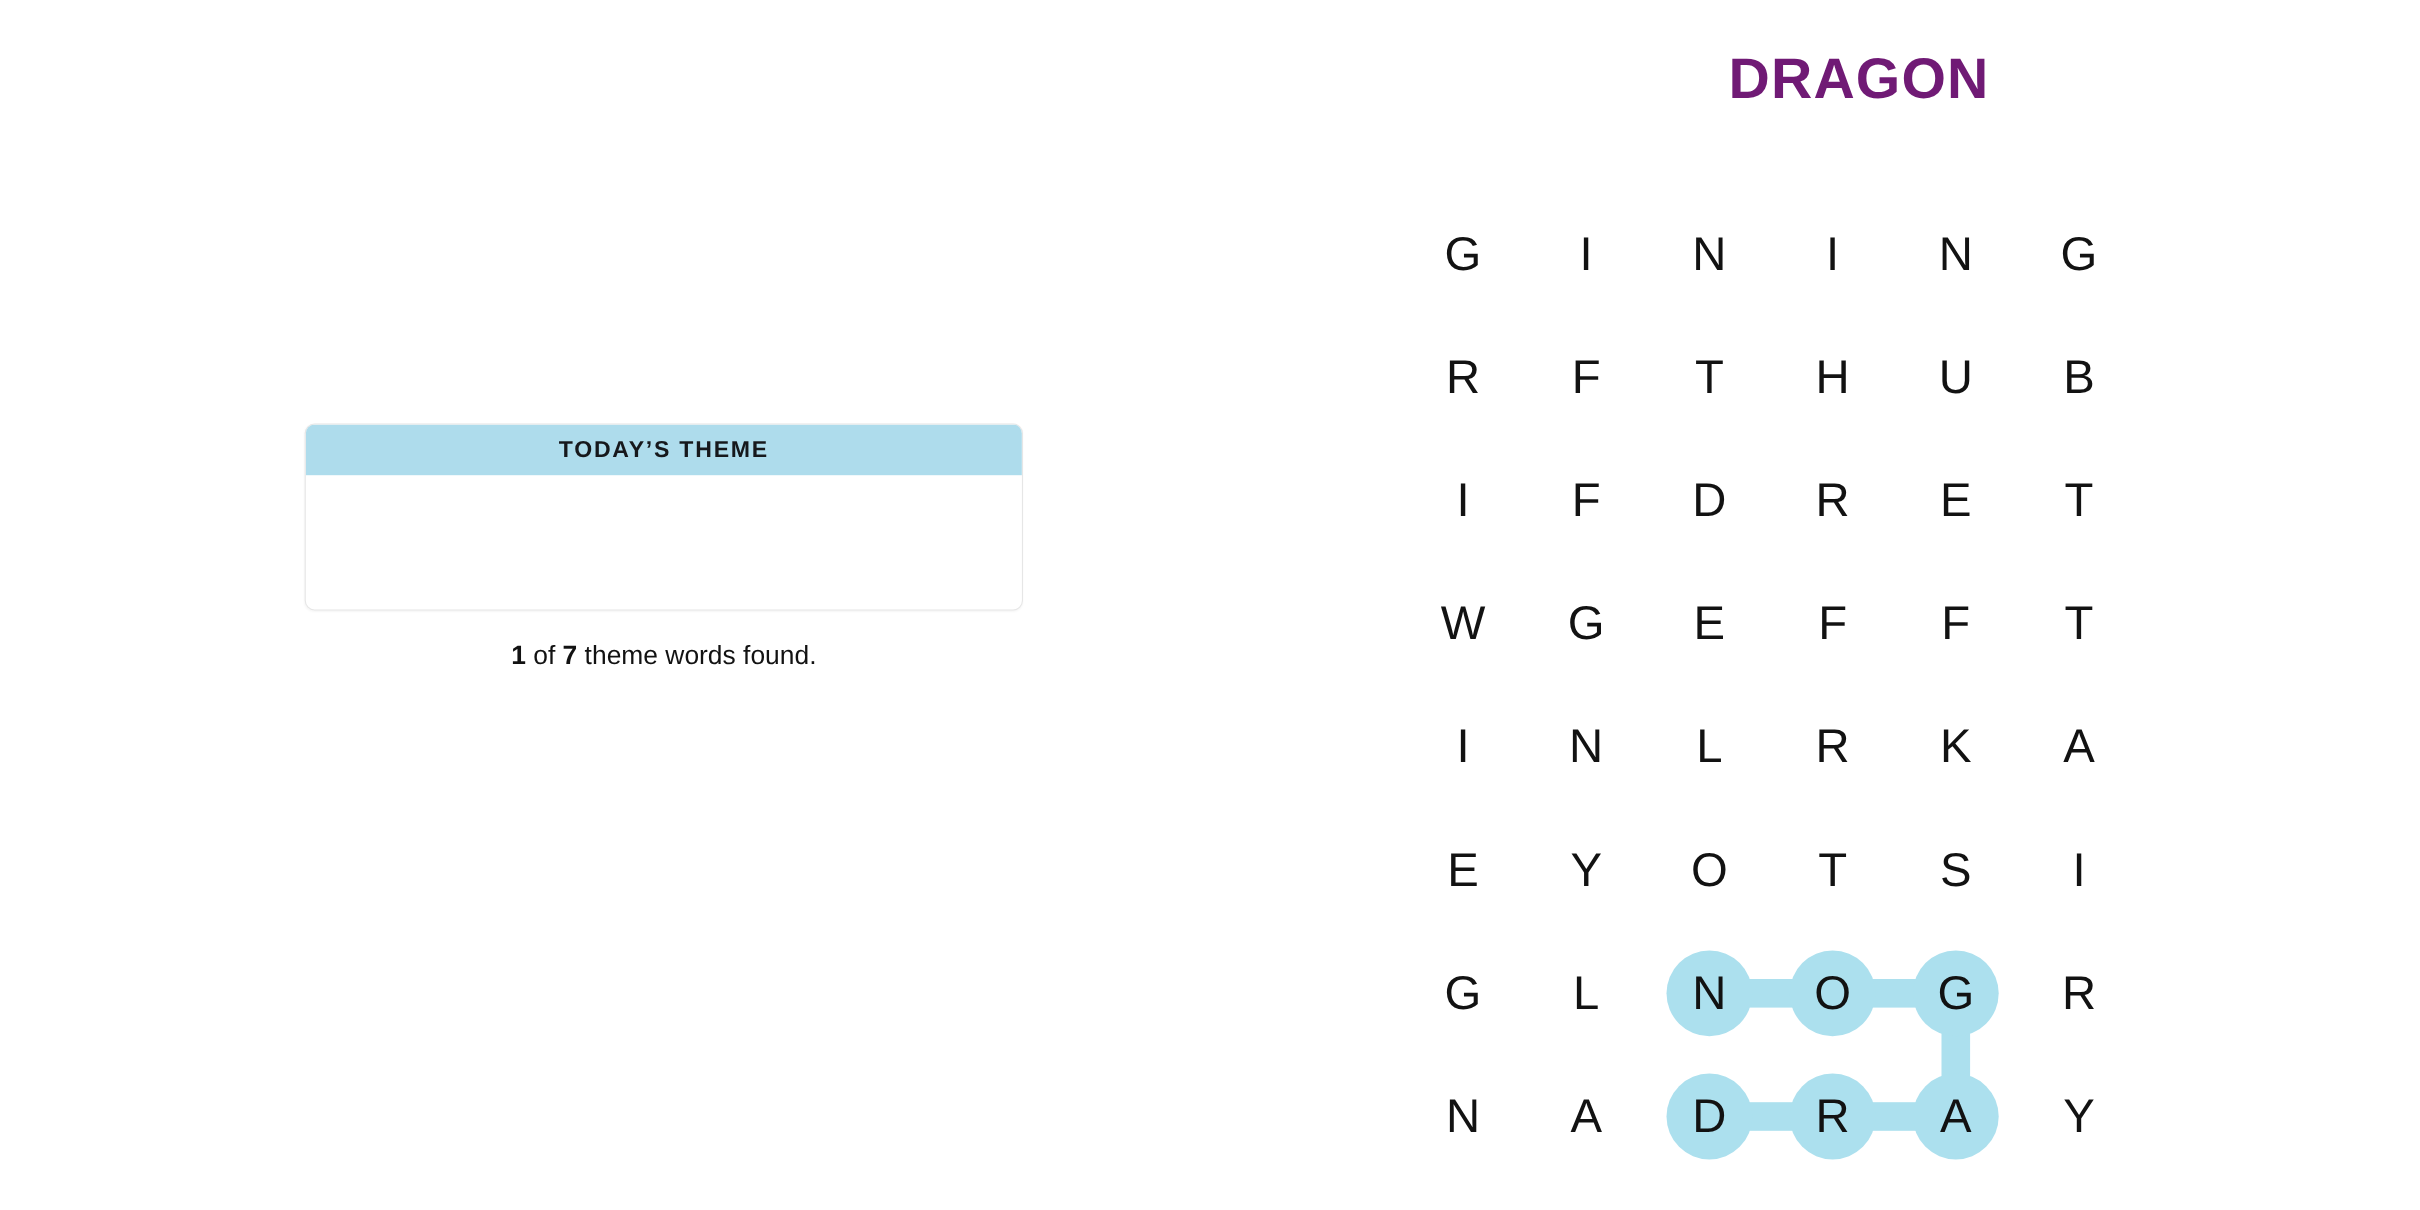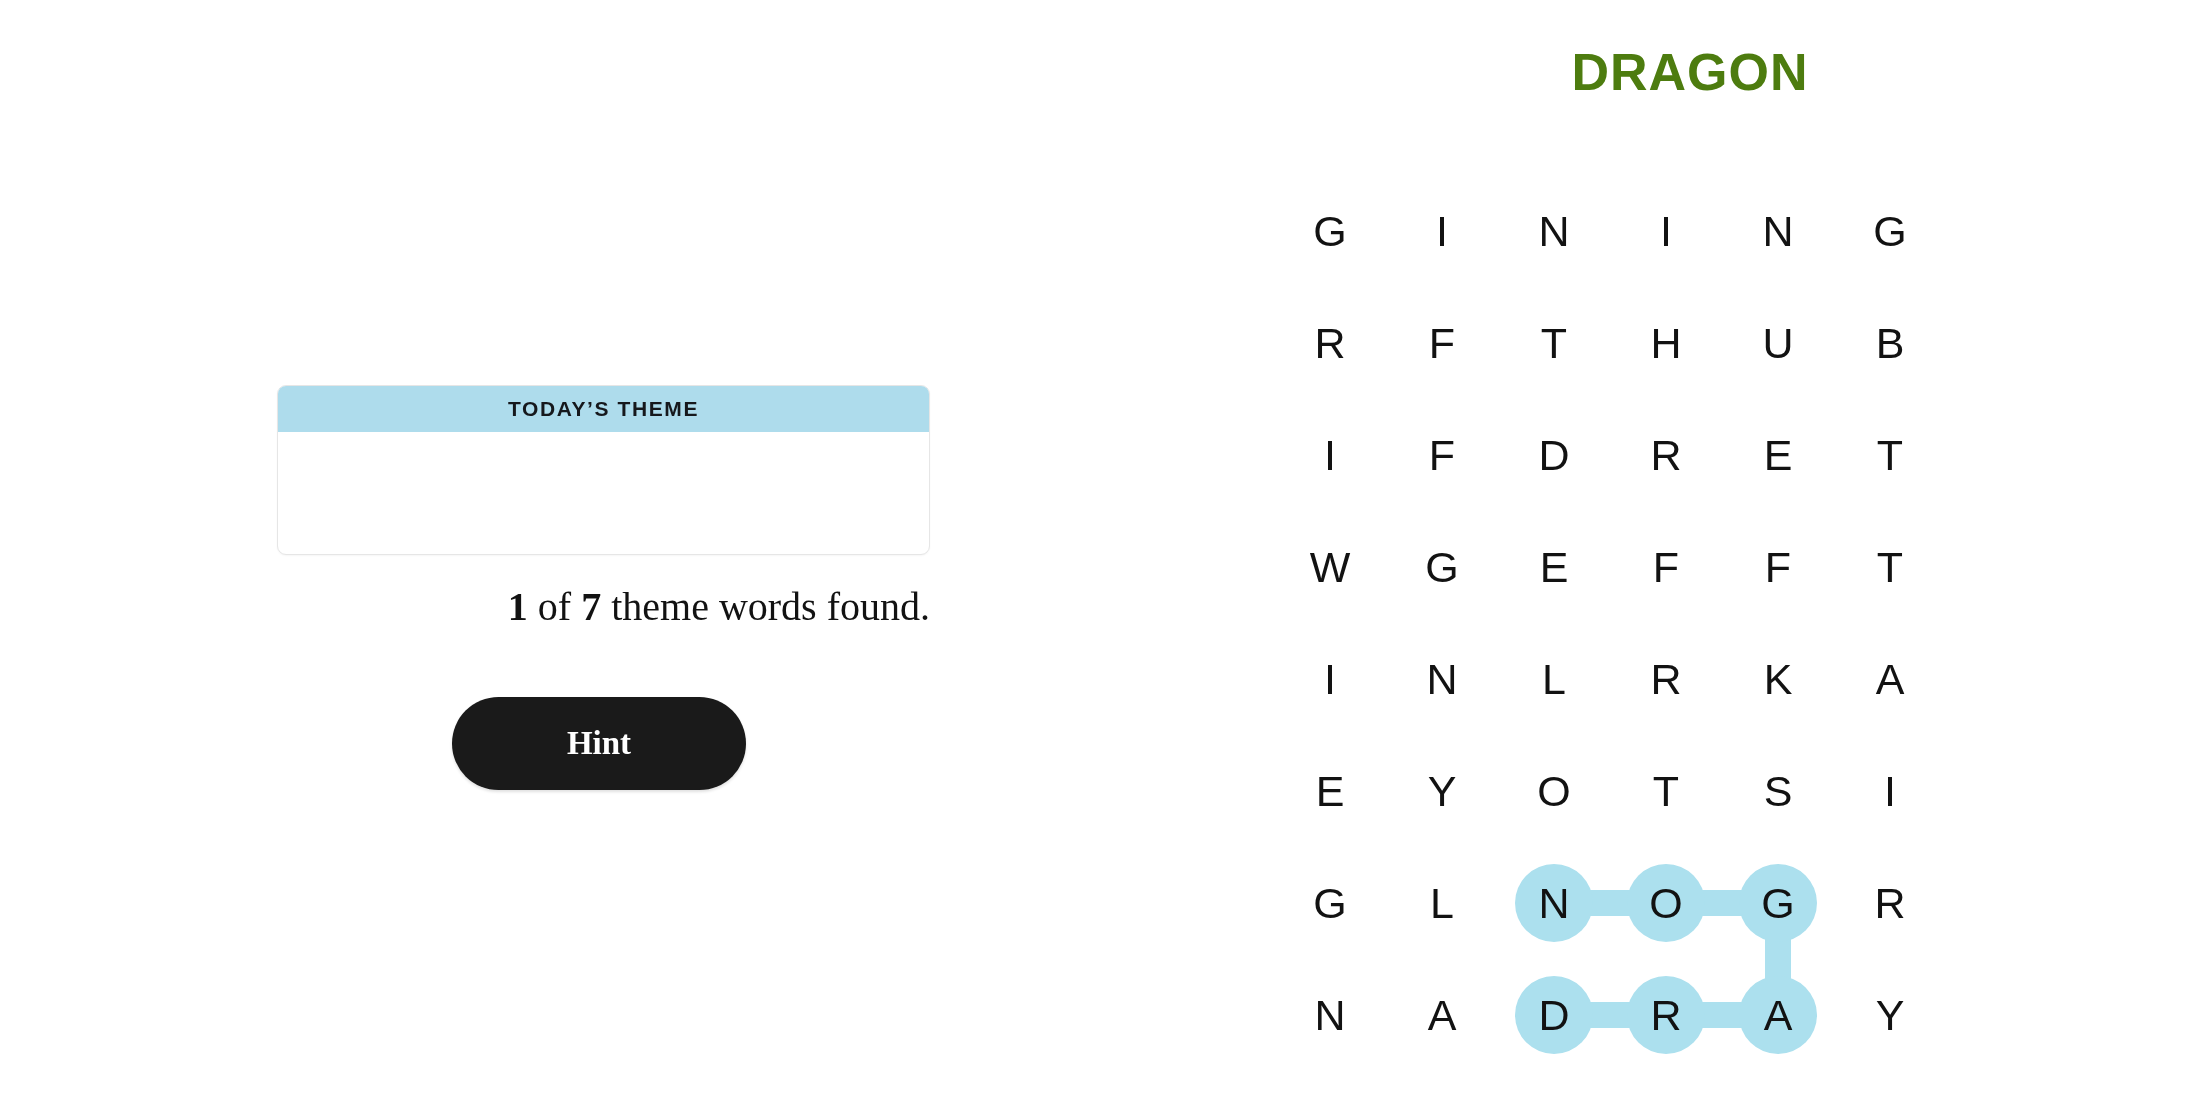--- a/index.html
+++ b/index.html
@@ -76,23 +76,23 @@
     font-weight: 700;
     color: #121212;
     letter-spacing: -0.3px;
   }
 
   .progress-line {
     position: absolute;
     left: 277px;
     top: 583px;
     width: 653px;
-    text-align: right;
-    font-family: Liberation Serif, serif;
-    font-size: 40px;
+    text-align: center;
+    font-family: Liberation Sans, sans-serif;
+    font-size: 24px;
     color: #121212;
     white-space: nowrap;
   }
   .progress-line .num { font-weight: 700; }
 
   .hint-button {
     position: absolute;
     left: 452px;
     top: 697px;
     width: 294px;
@@ -124,21 +124,21 @@
   .puzzle-title {
     position: absolute;
     left: 0;
     top: 42px;
     width: 1020px;
     text-align: center;
     font-family: "Liberation Sans", sans-serif;
     font-size: 52px;
     font-weight: 700;
     letter-spacing: 1px;
-    color: #4d7c0f;
+    color: #701a75;
   }
 
   
   .grid-wrap {
     position: absolute;
     left: 94px;
     top: 175px;
     width: 672px;   
     height: 896px;  
   }
@@ -205,23 +205,20 @@
       </div>
     </div>
 
     <div class="progress-line">
       <span class="num">1</span>
       <span>of</span>
       <span class="num">7</span>
       <span>theme words found.</span>
     </div>
 
-    <button class="hint-button">
-      <span>Hint</span>
-    </button>
 
   </div>
 
   <div class="puzzle-panel">
 
     <div class="puzzle-title">DRAGON</div>
 
     <div class="grid-wrap">
       <div class="highlight-layer" id="highlight-layer">
           <div class="hl-link-h" style="left: 280px; width: 112px; top: 840px;"></div>

